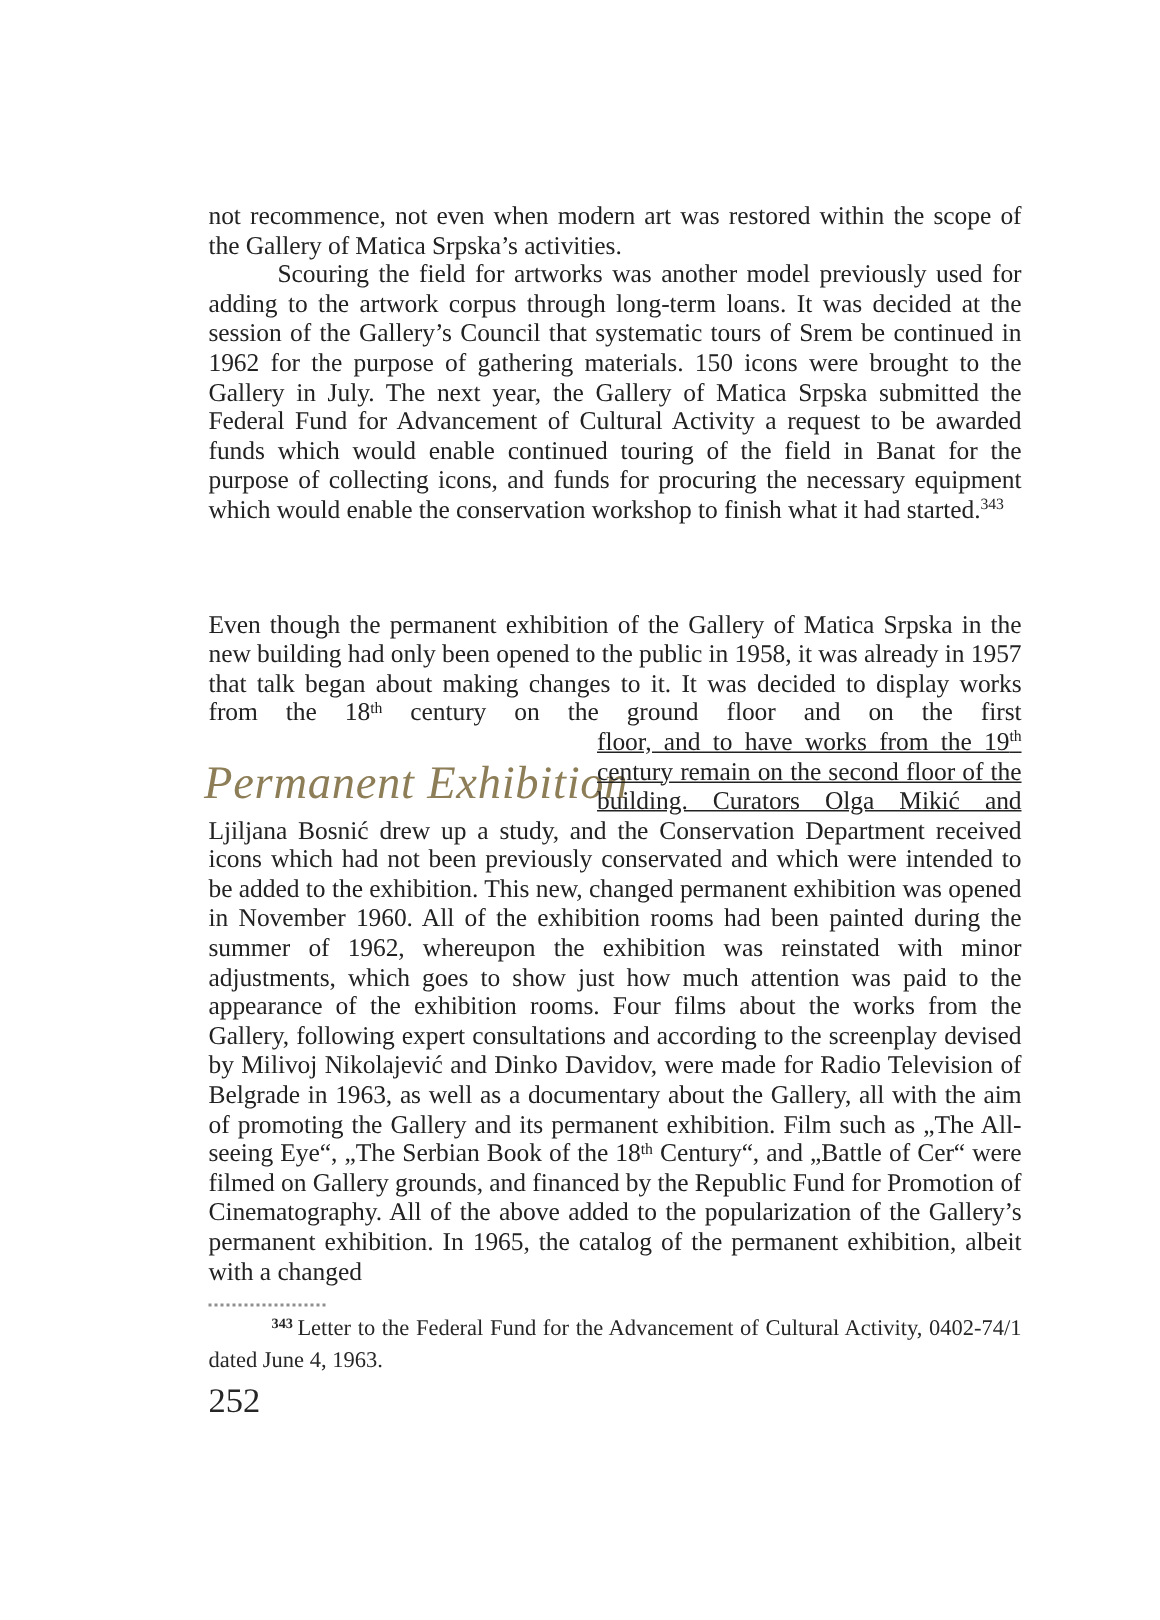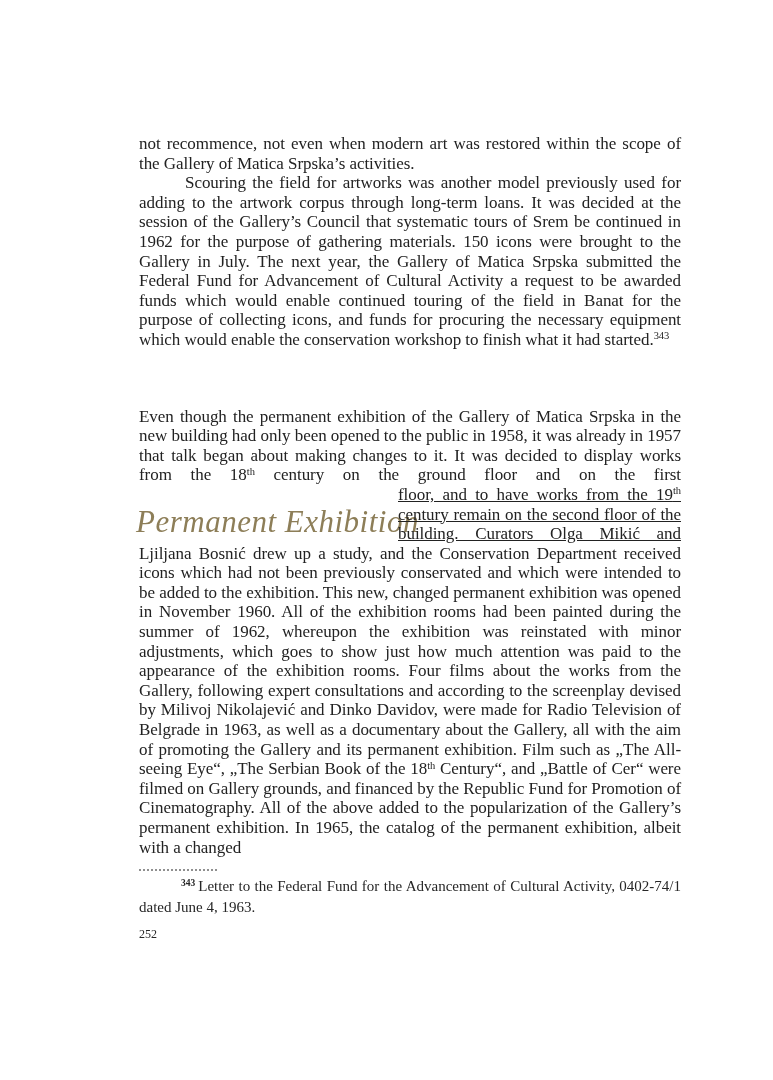--- a/index.html
+++ b/index.html
@@ -66,21 +66,21 @@
     font-size: 9.5px;
     line-height: 0;
     position: relative;
     top: -5px;
     margin-right: 3px;
     vertical-align: baseline;
   }
   .page-number {
     position: absolute;
     left: 139px; top: 924px;
-    font-size: 12px; line-height: 20px;
+    font-size: 23px; line-height: 20px;
     color: #262626;
   }
 </style>
 </head>
 <body>
 
 <div class="text-block">
 
   <p class="para">not recommence, not even when modern art was restored within the scope of the Gallery of Matica Srpska’s activities.</p>
 

